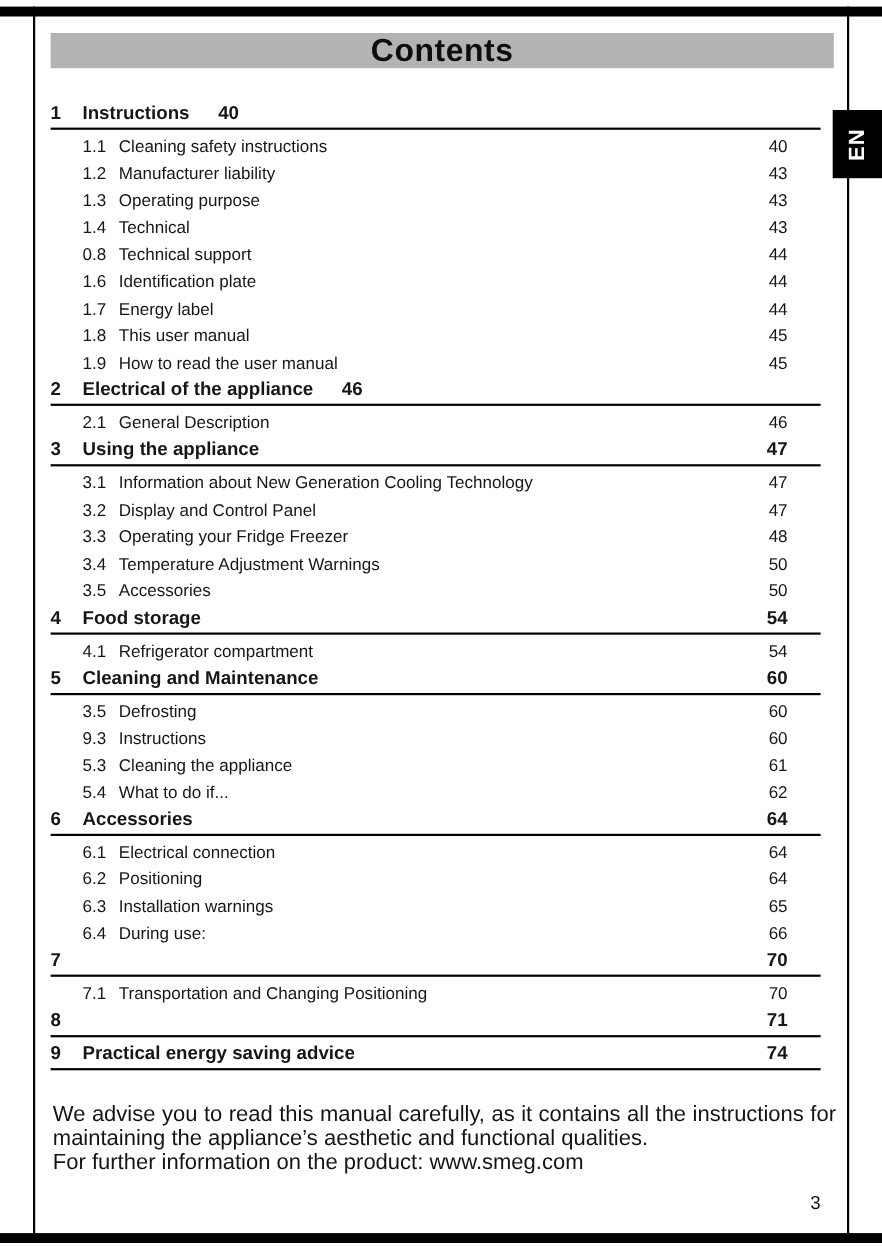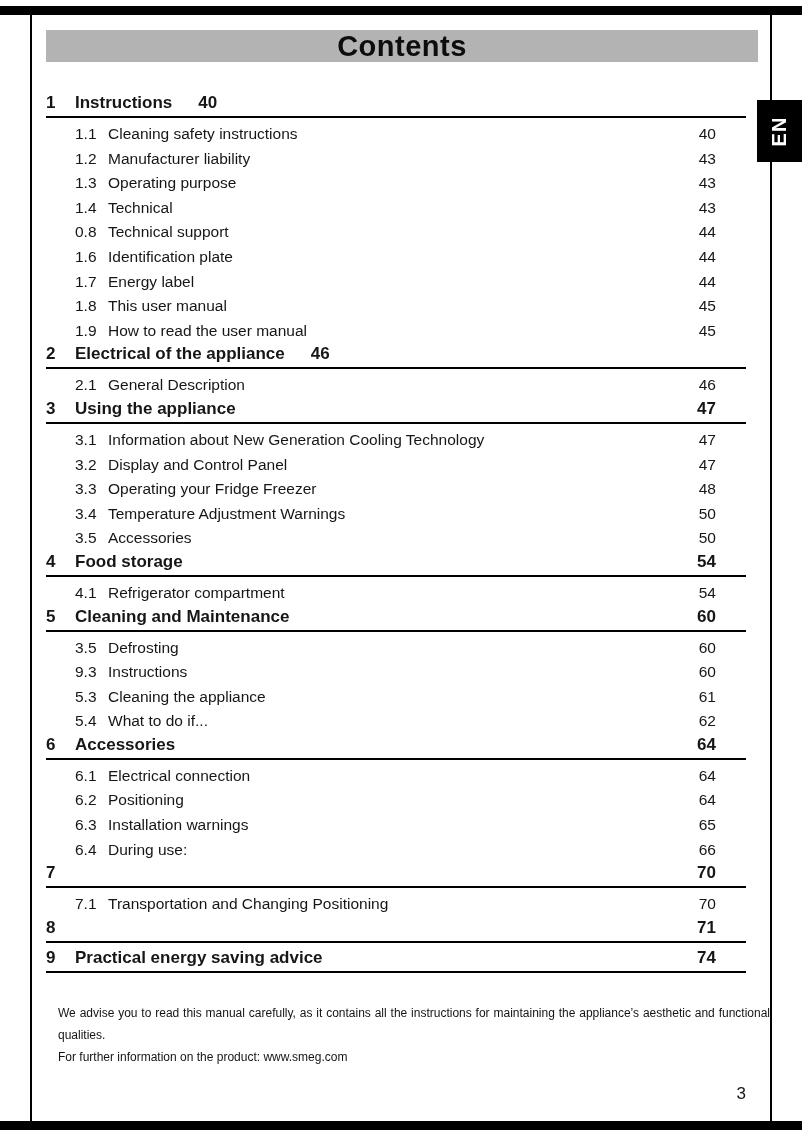--- a/index.html
+++ b/index.html
@@ -47,22 +47,22 @@
   .toc-item {
     display: flex; align-items: center;
     font-size: 15.5px; line-height: 24.6px;
     padding-left: 29px; padding-right: 30px;
   }
   .item-num { flex: 0 0 33px; }
   .item-title { white-space: nowrap; }
   .item-page { margin-left: auto; }
 
   .footer {
-    position: absolute; left: 58px; top: 1002px; width: 712px;
-    font-size: 12px; line-height: 22px; color: #141414;
+    position: absolute; left: 48px; top: 1002px; width: 712px;
+    font-size: 20px; line-height: 22px; color: #141414;
   }
   .footer p { margin: 0; }
   .footer .just { text-align: justify; }
 
   .page-num {
     position: absolute; left: 46px; top: 1084px; width: 700px;
     text-align: right; font-size: 17px;
   }
 </style>
 </head>

